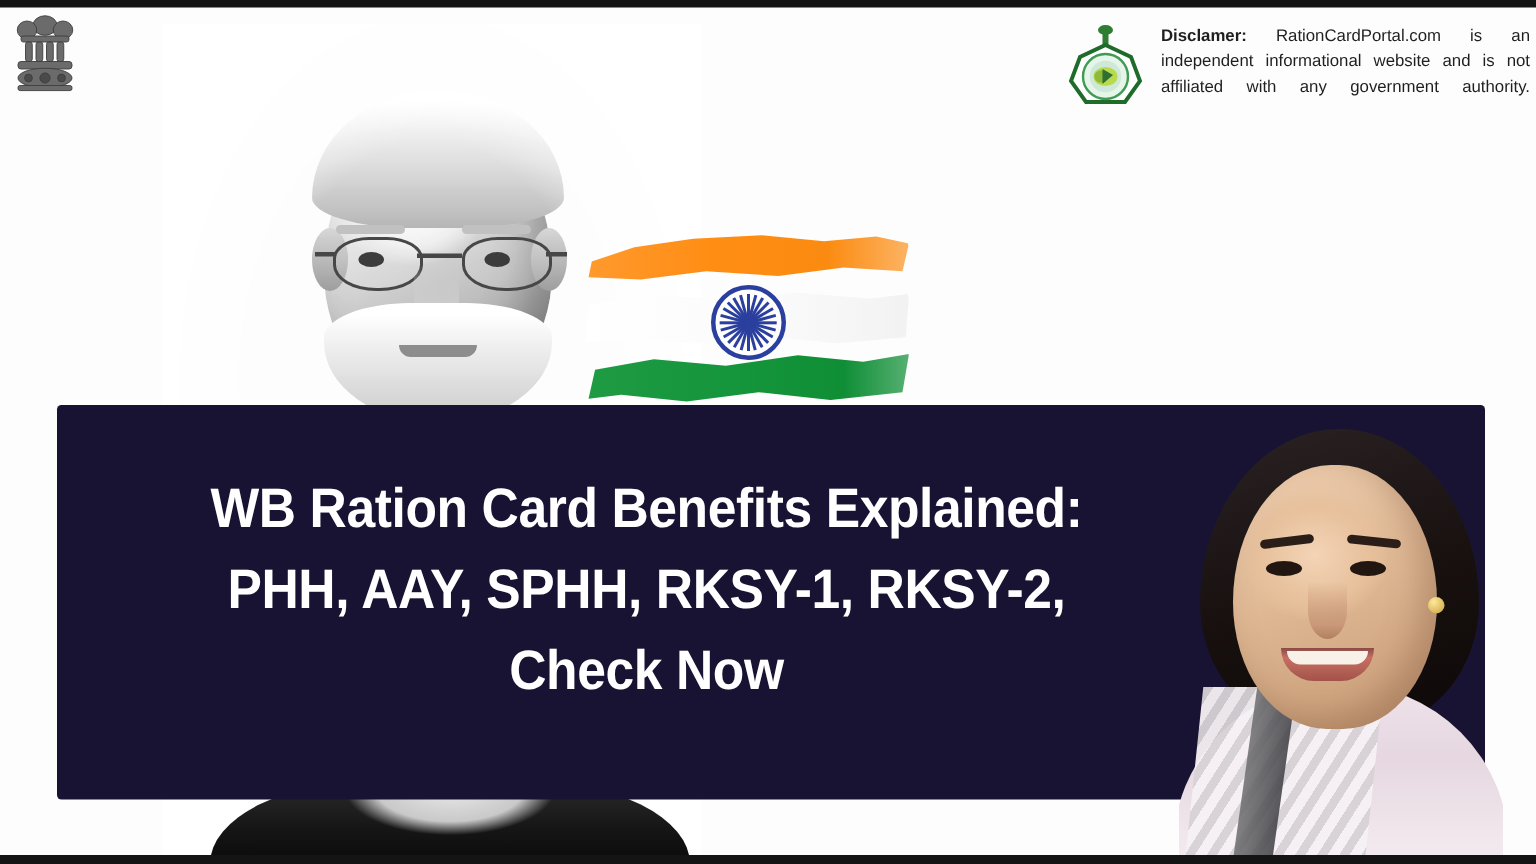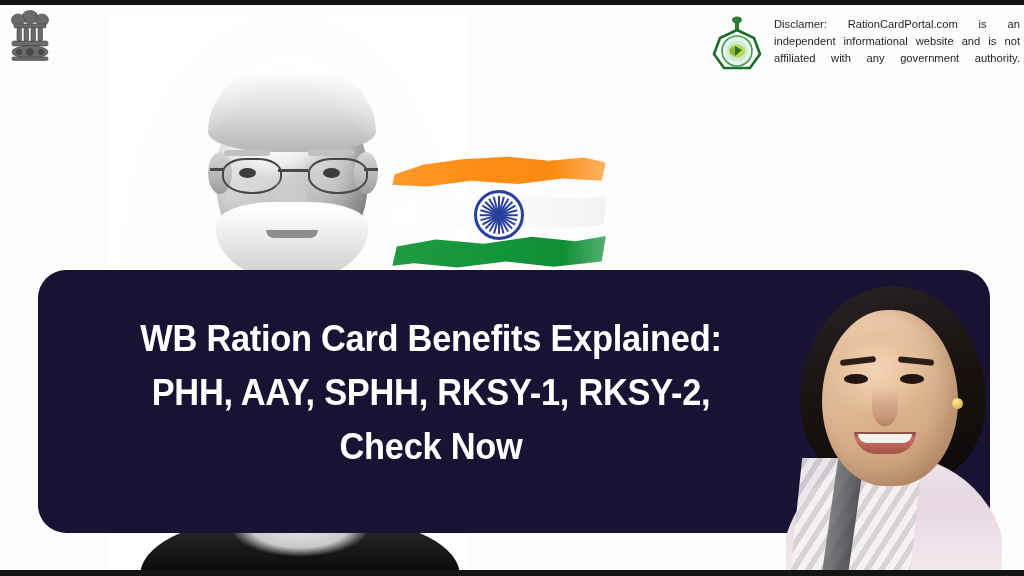--- a/index.html
+++ b/index.html
@@ -340,31 +340,31 @@
     flex: 0 0 auto;
   }
   .disclaimer-text {
     width: 246px;
     font-size: 11.2px;
     line-height: 1.52;
     color: #1f1f1f;
     text-align: justify;
     text-align-last: justify;
   }
-  .disclaimer-text b { font-weight: 400; }
+  .disclaimer-text b { font-weight: 700; }
 
   
   .title-card {
     position: absolute;
     left: 38px;
     top: 270px;
     width: 952px;
     height: 263px;
     background: #191333;
-    border-radius: 28px;
+    border-radius: 3px;
     z-index: 20;
   }
   .title-inner {
     position: absolute;
     left: 48px;
     top: 42px;
     width: 690px;
     text-align: center;
   }
   .hero-title {

